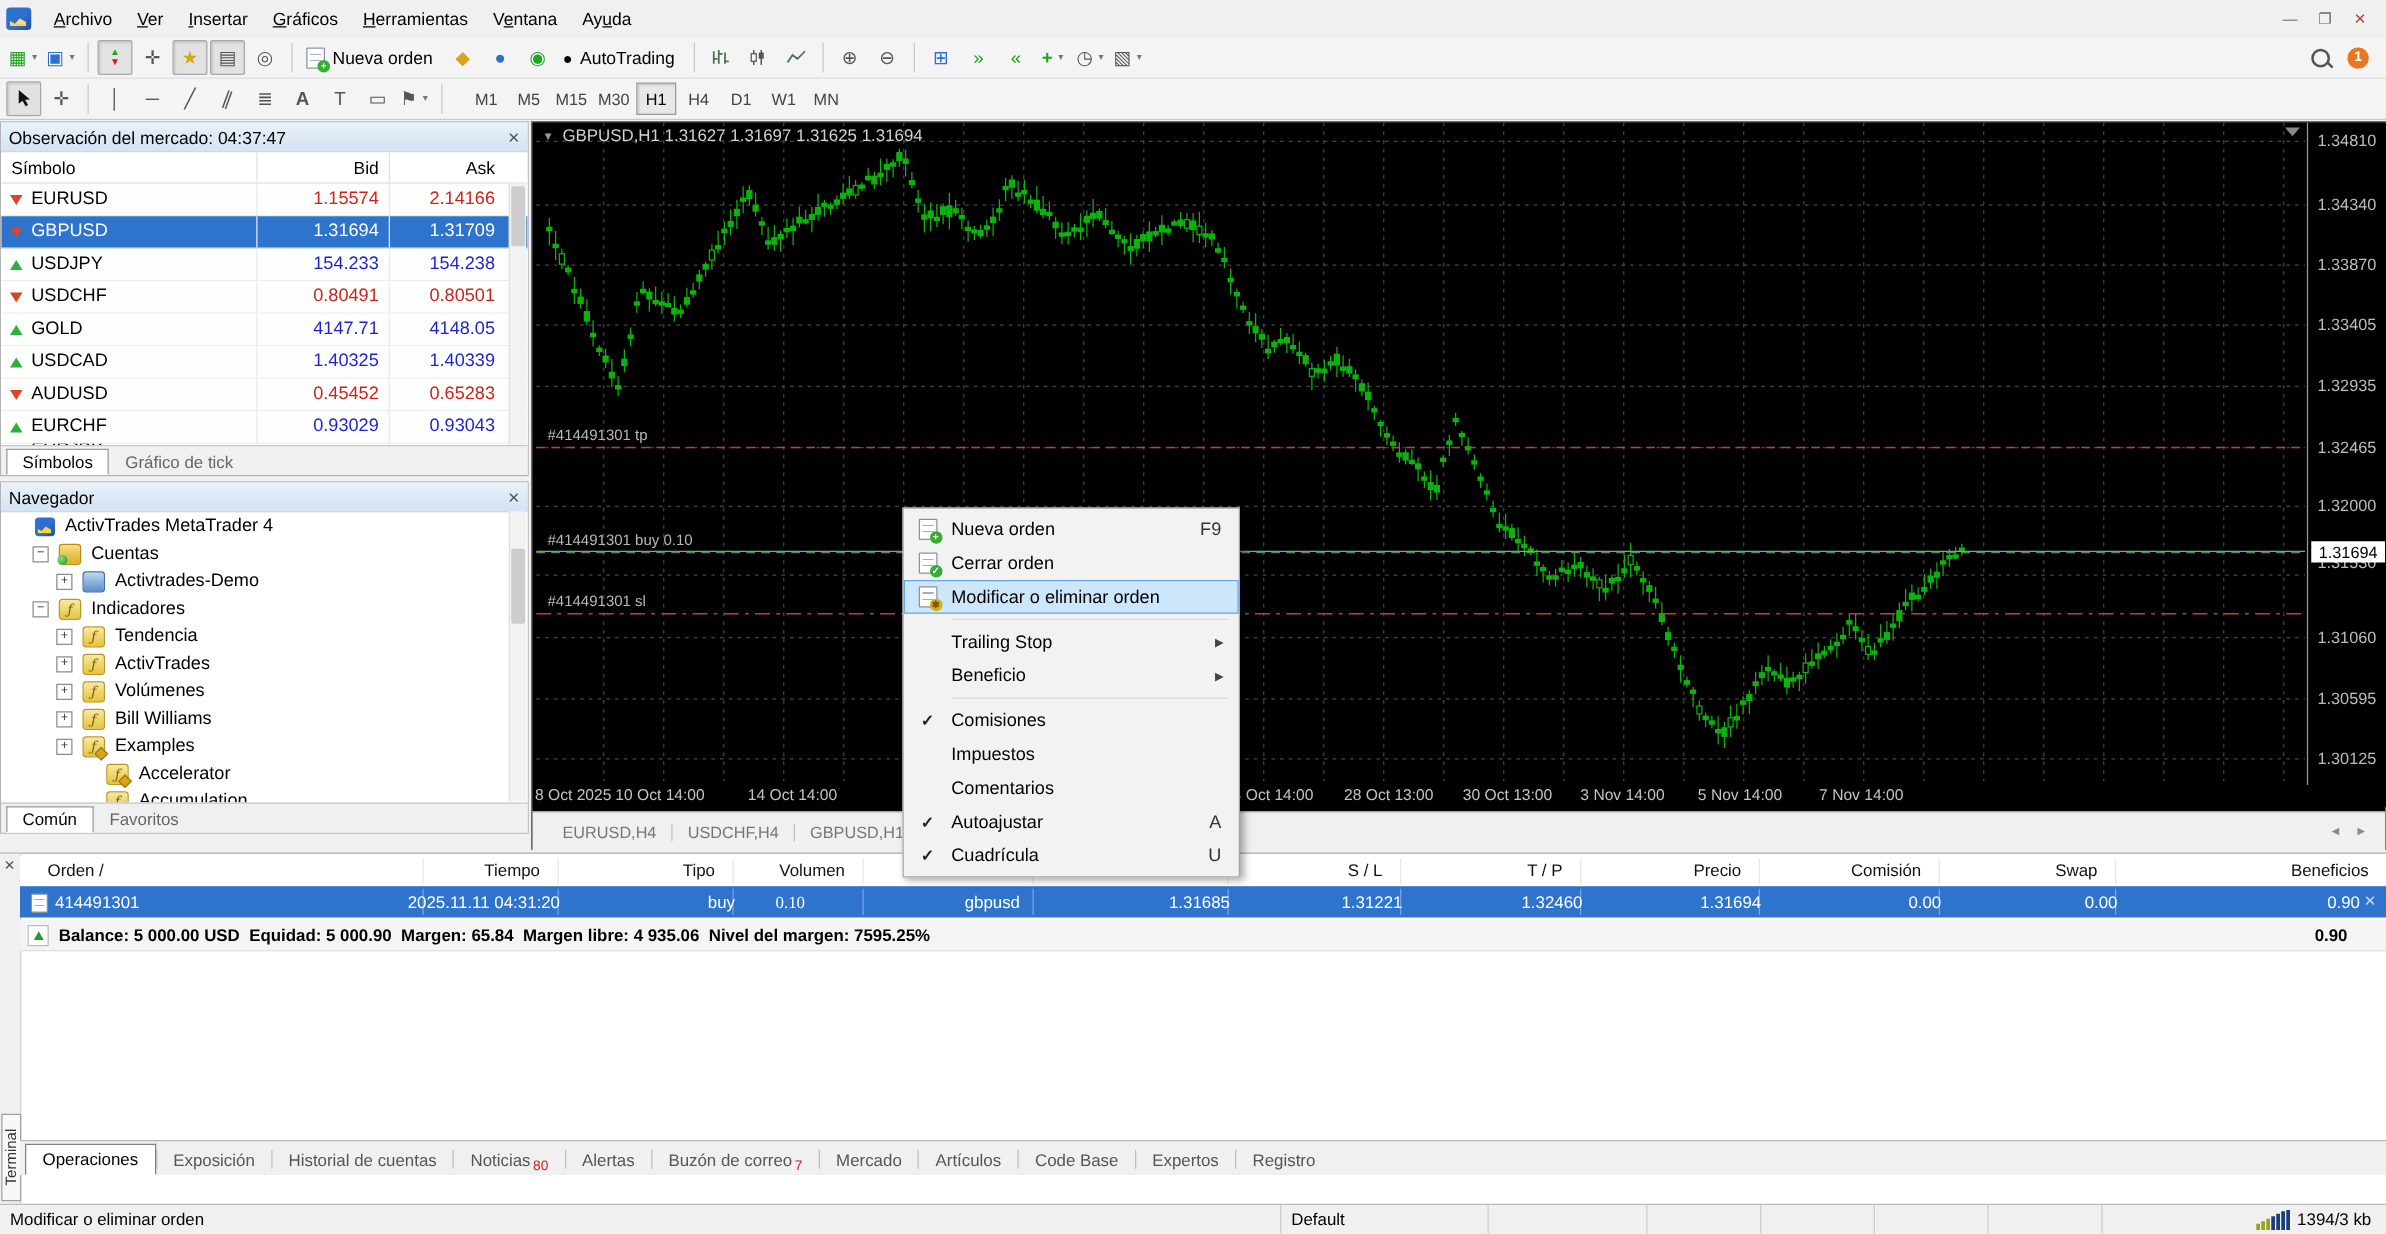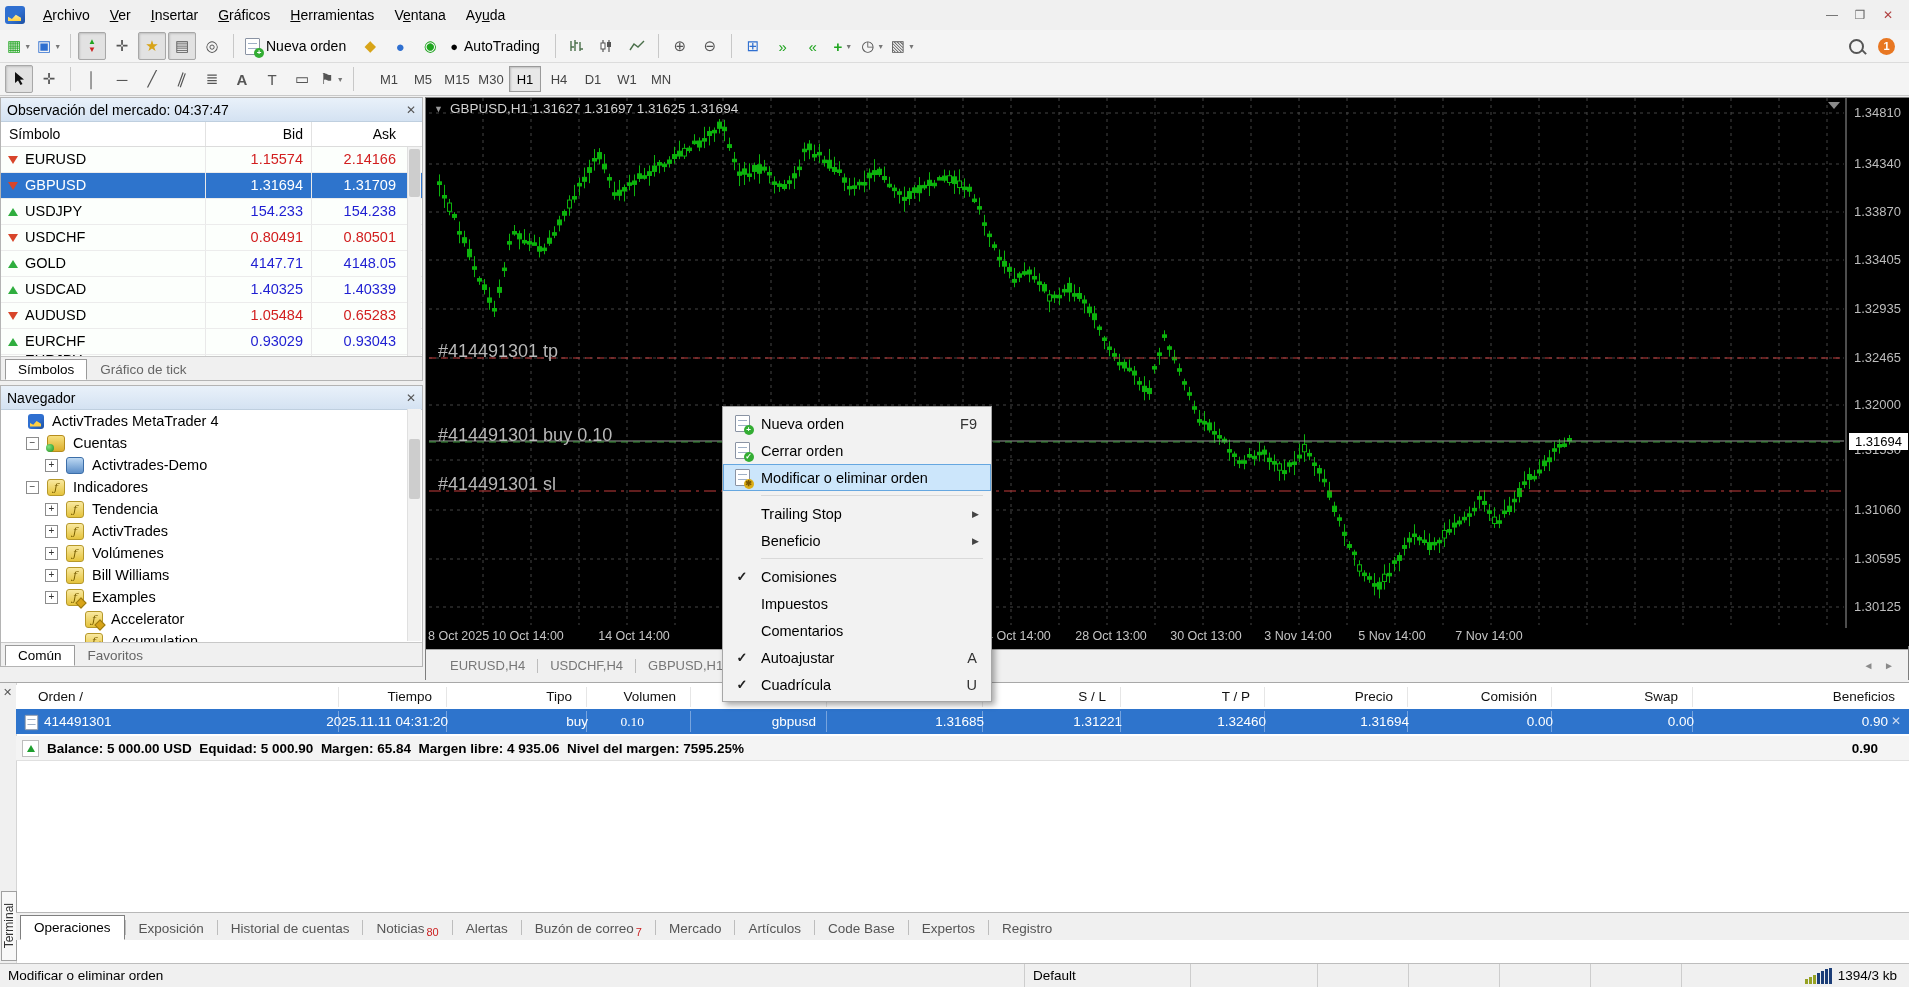--- a/index.html
+++ b/index.html
@@ -97,21 +97,21 @@
 
   
   #chart{position:absolute;left:425px;top:97px;width:1484px;height:583px;background:#000;border:1px solid #7d7d7d;box-sizing:border-box;}
   #chart-title{position:absolute;left:8px;top:3px;color:#d2d2d2;font-size:13.5px;display:flex;gap:7px;align-items:center;z-index:5;}
   #chart-title .tri{font-size:9px;color:#9a9a9a;}
   .pricelabel{position:absolute;left:1428px;width:56px;color:#bdbdbd;font-size:13px;z-index:4;}
   #cur-price{position:absolute;left:1423px;width:59px;height:17px;background:#fff;color:#000;font-size:13px;
              text-align:center;line-height:17px;z-index:5;}
   .timelabel{position:absolute;top:531px;color:#c4c4c4;font-size:12.5px;white-space:nowrap;transform:translateX(-50%);z-index:4;}
   .timelabel.left{transform:none;}
-  .olabel{position:absolute;color:#b8b8b8;font-size:18px;z-index:4;}
+  .olabel{position:absolute;color:#b8b8b8;font-size:12px;z-index:4;}
   #chart-tabs{position:absolute;left:0;top:551px;width:100%;height:32px;background:#f0f0f0;border-top:1px solid #a8a8a8;
               display:flex;align-items:center;padding-left:12px;box-sizing:border-box;z-index:3;}
   .ctab{color:#777;font-size:13px;padding:3px 12px;}
   .ctabsep{width:1px;height:14px;background:#bdbdbd;}
   #ctab-arrows{margin-left:auto;padding-right:10px;color:#8a8a8a;font-size:10px;letter-spacing:4px;}
 
   
   #context-menu{position:absolute;left:722px;top:406px;width:268px;background:#f2f2f2;border:1px solid #a7a7a7;
                 box-shadow:3px 3px 6px rgba(0,0,0,.35);z-index:50;padding:3px 0;font-size:14.5px;}
   .cm-item{display:flex;align-items:center;height:27px;position:relative;padding-right:8px;}
@@ -356,21 +356,21 @@
               <span>USDCAD</span>
             </span>
             <span class="c2 blue">1.40325</span>
             <span class="c3 blue">1.40339</span>
           </div>
           <div class="mw-row">
             <span class="c1">
               <span class="arr down"></span>
               <span>AUDUSD</span>
             </span>
-            <span class="c2 red">1.05484</span>
+            <span class="c2 red">0.45452</span>
             <span class="c3 red">0.65283</span>
           </div>
           <div class="mw-row">
             <span class="c1">
               <span class="arr up"></span>
               <span>EURCHF</span>
             </span>
             <span class="c2 blue">0.93029</span>
             <span class="c3 blue">0.93043</span>
           </div>

